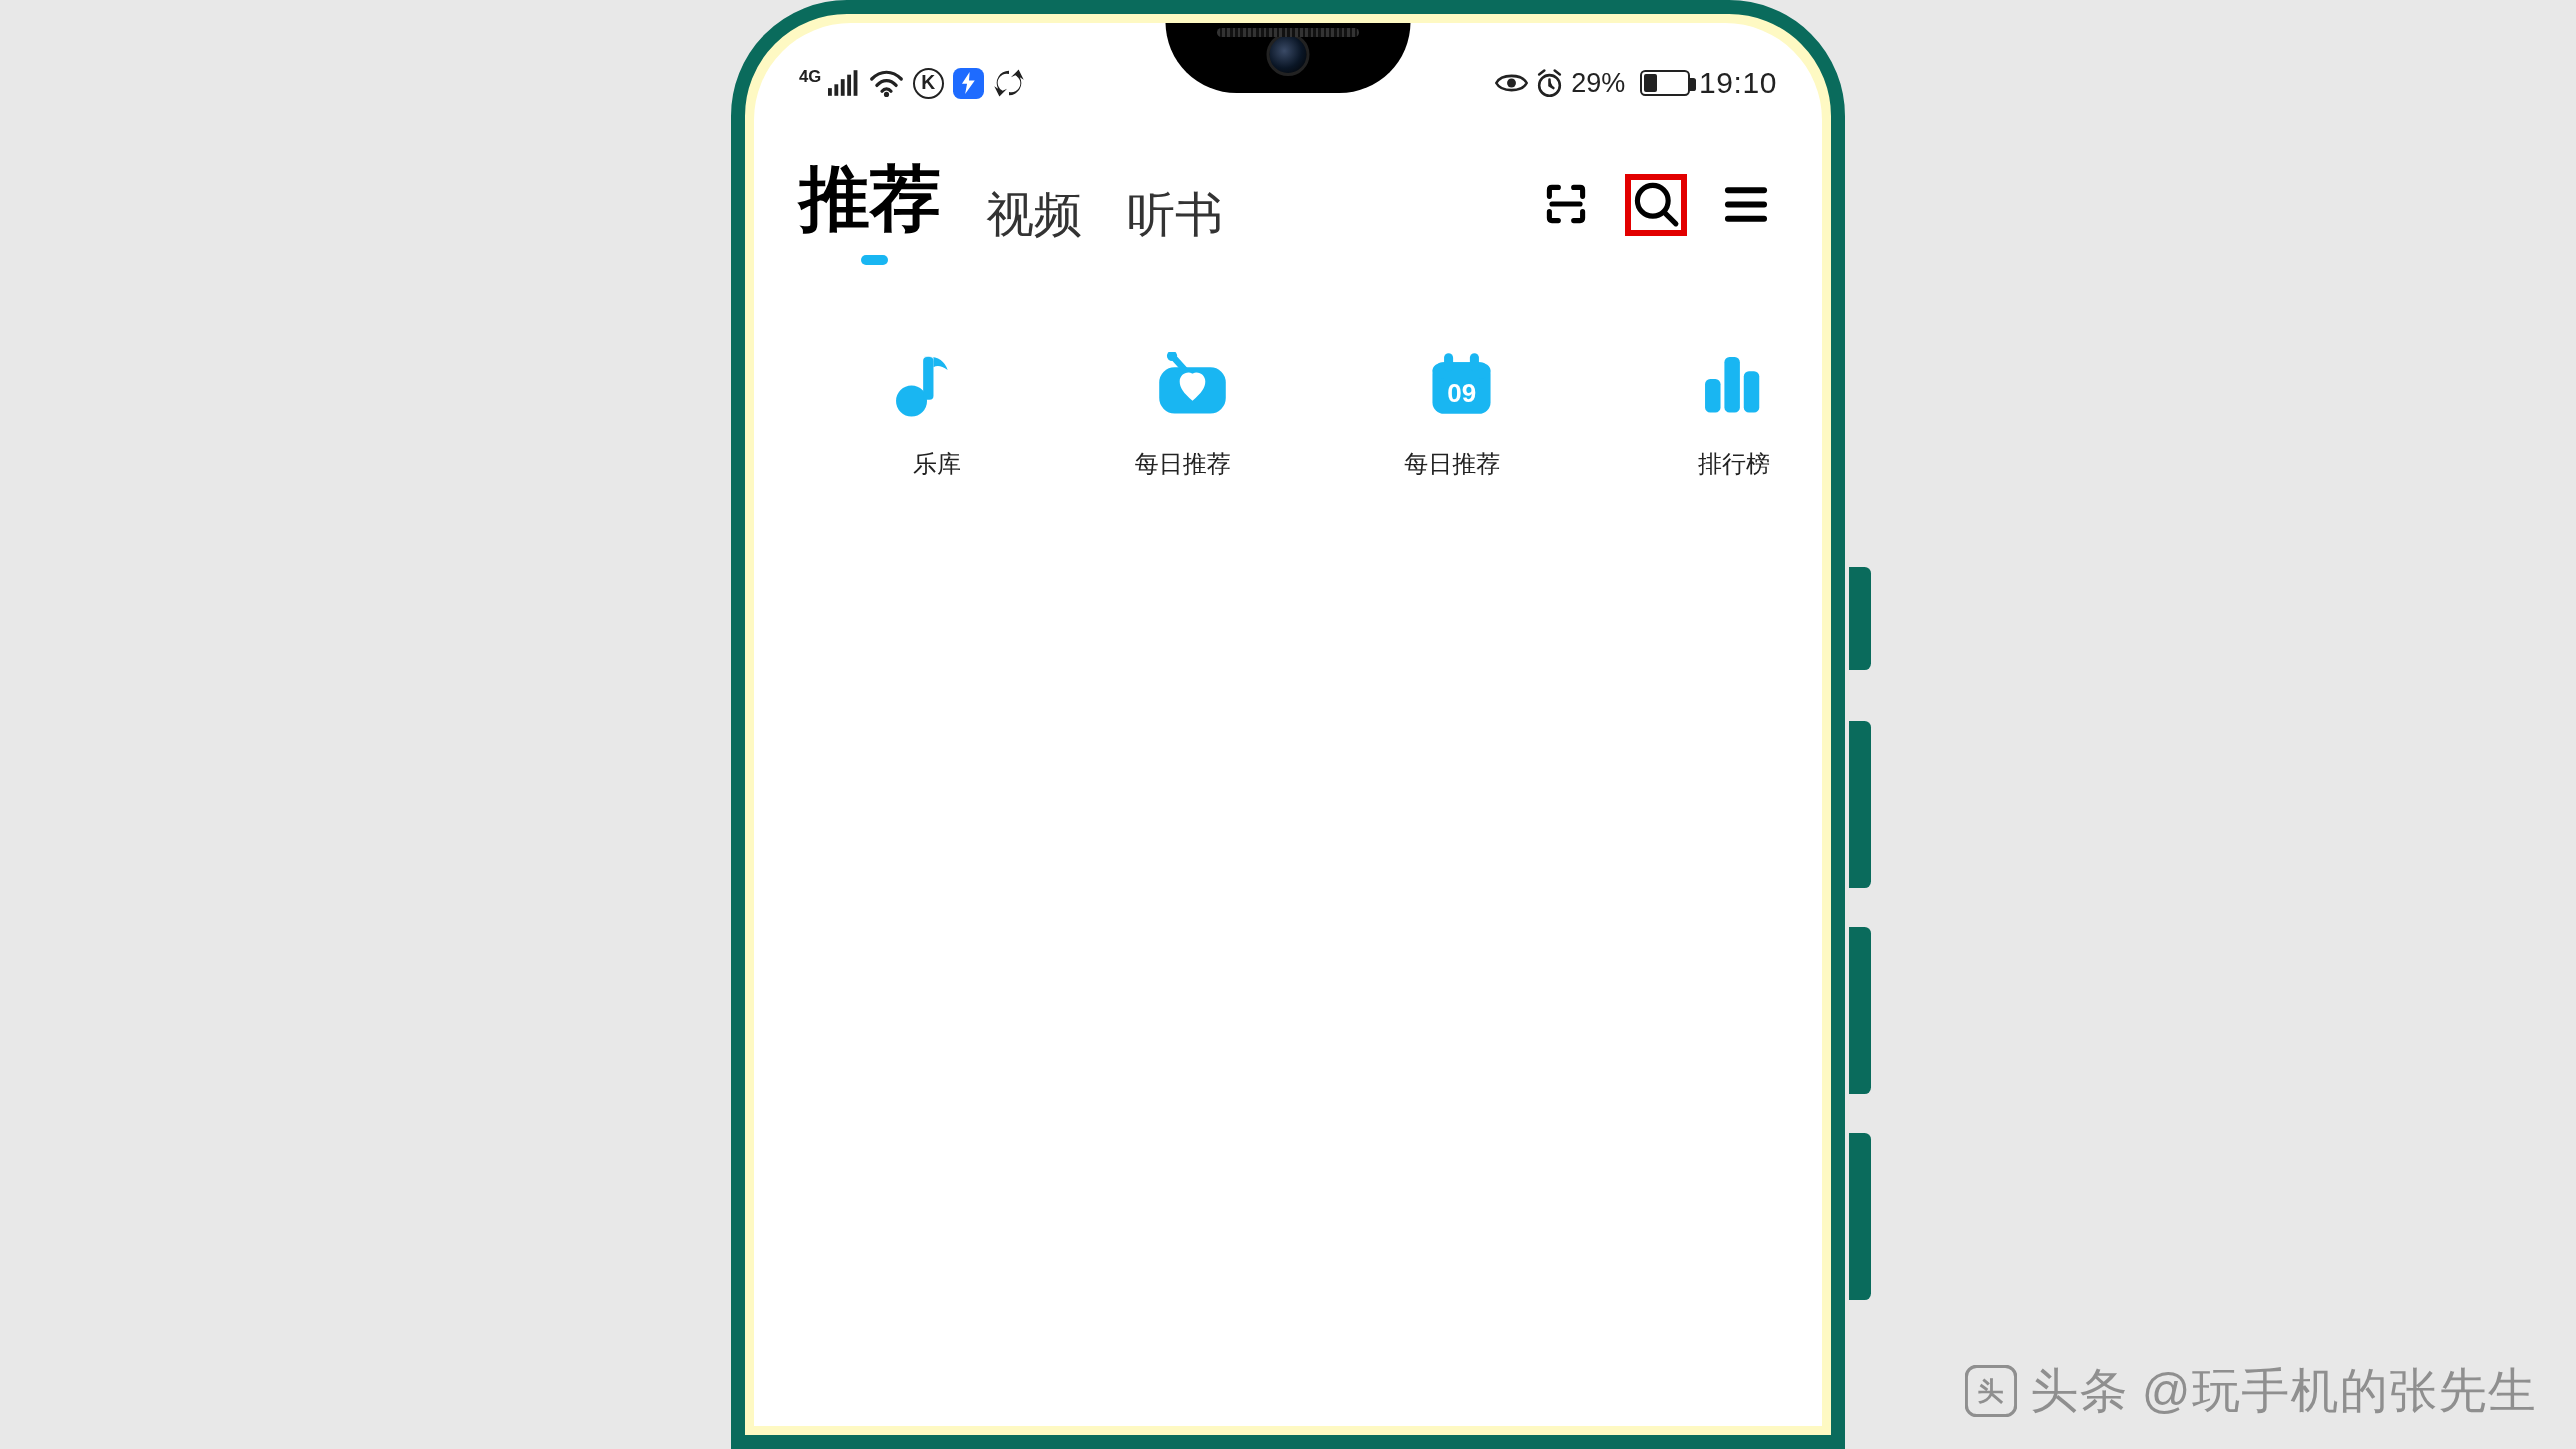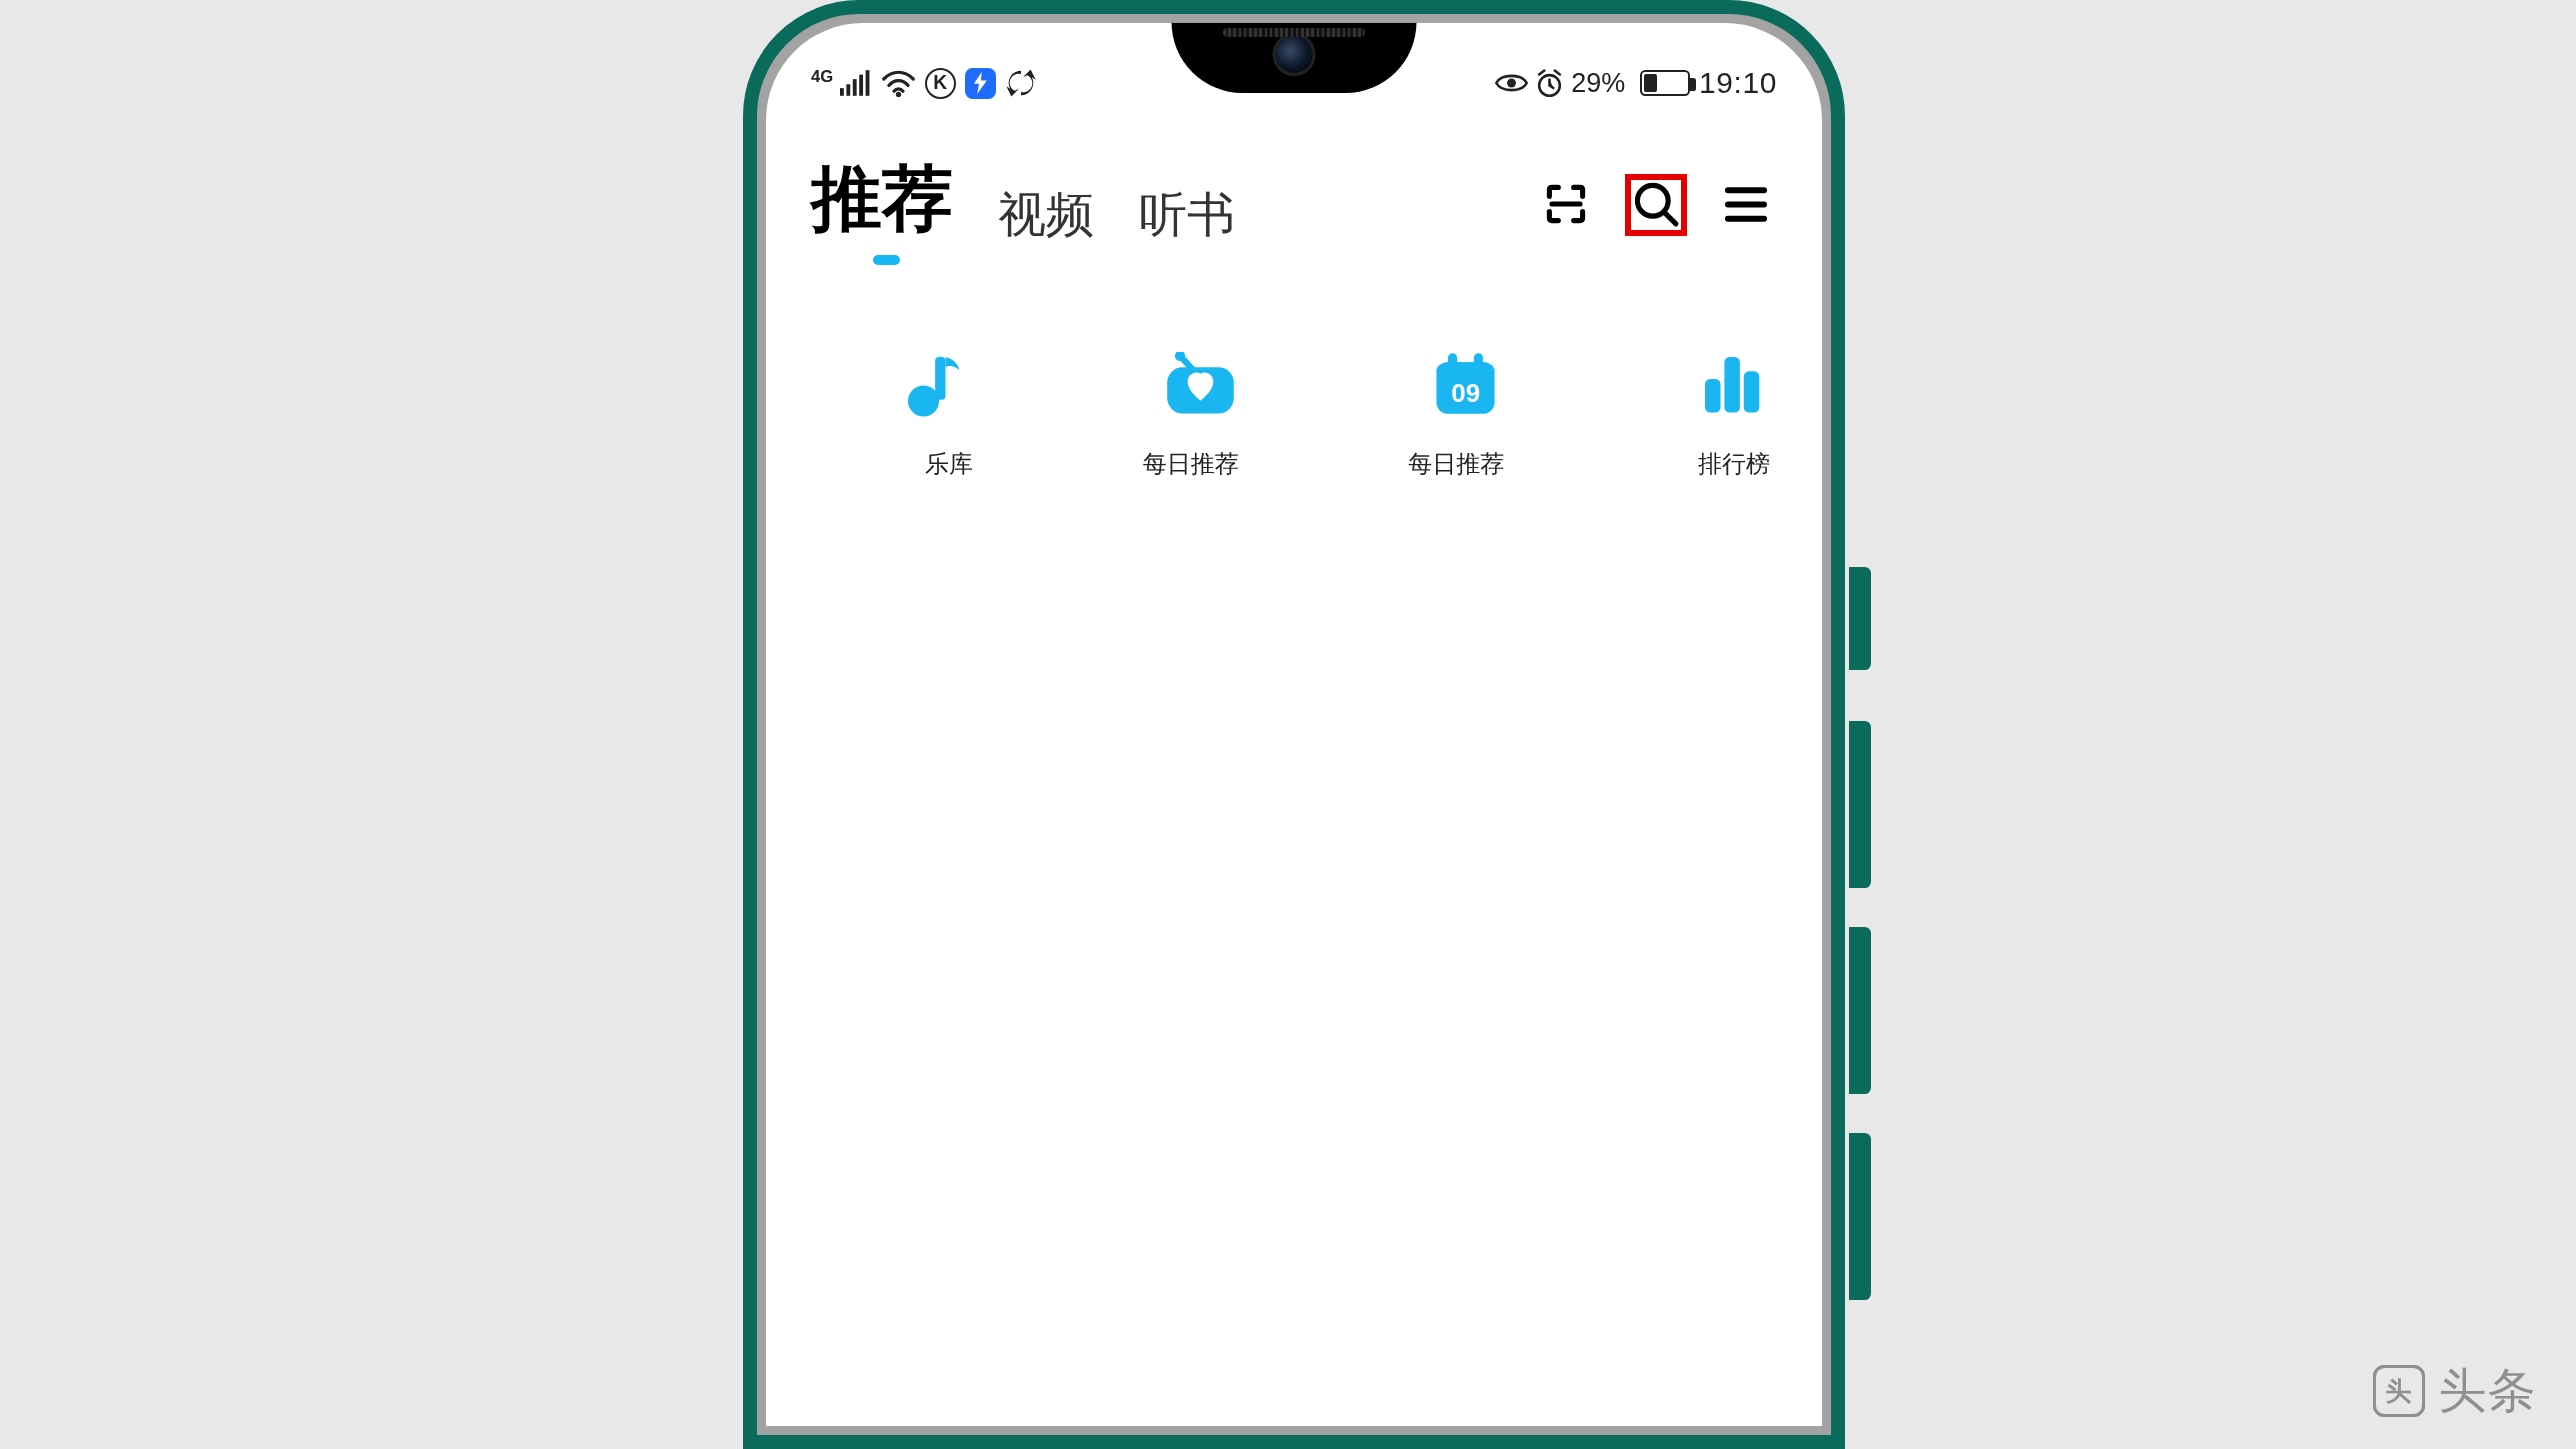--- a/index.html
+++ b/index.html
@@ -25,23 +25,22 @@
     top: 0;
     transform: translateX(-50%);
     width: 1114px;
     height: 1449px;
   }
   .phone-body {
     position: absolute;
     inset: 0;
     border: 14px solid #0a6b5c;
     border-radius: 116px 116px 0 0;
-    background: #a3a3a3;
+    background: #fef9c3;
     overflow: hidden;
-    margin-left: 12px;
   }
   .phone-inner {
     position: absolute;
     inset: 9px;
     border-radius: 97px 97px 0 0;
     background: #fff;
     overflow: hidden;
   }
   
   .side-btn {
@@ -384,16 +383,17 @@
   </div>
 
   <div class="watermark">
     <span class="wm-logo">
       <svg width="52" height="52" viewBox="0 0 80 80" style="font-size:74px">
           <rect x="2" y="2" width="76" height="76" rx="16" fill="none" stroke="rgba(70,70,70,0.55)" stroke-width="5"></rect>
           <text x="40" y="54" text-anchor="middle" font-size="40" fill="rgba(70,70,70,0.55)" font-weight="700">头</text>
         </svg>
     </span>
     <span>头条</span>
+    <span>@玩手机的张先生</span>
   </div>
 
 </div>
 
 
 </body></html>

